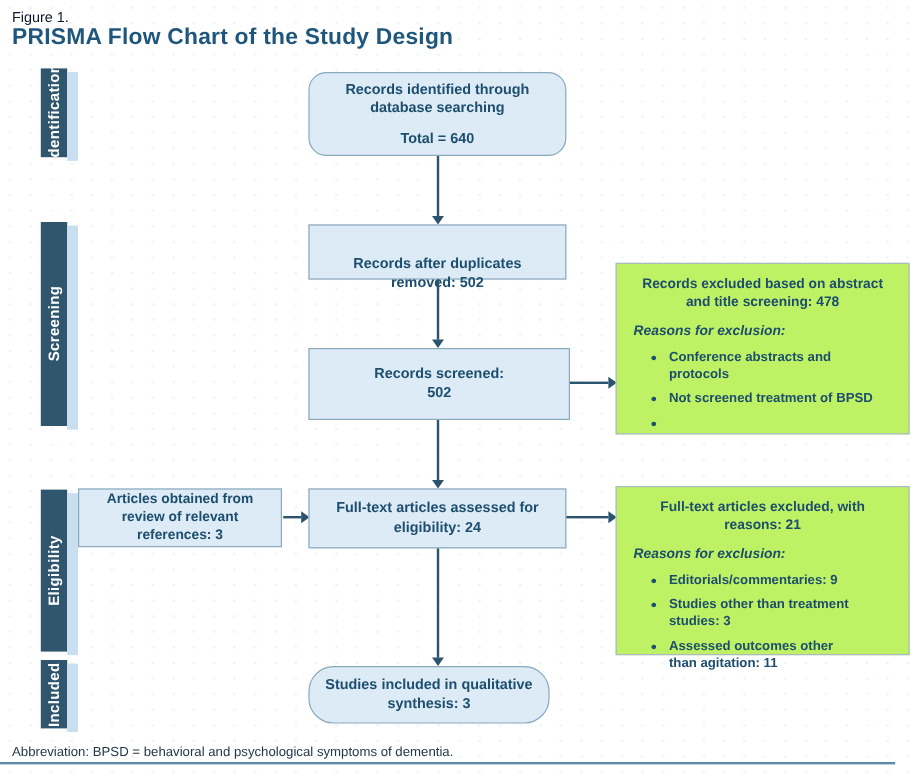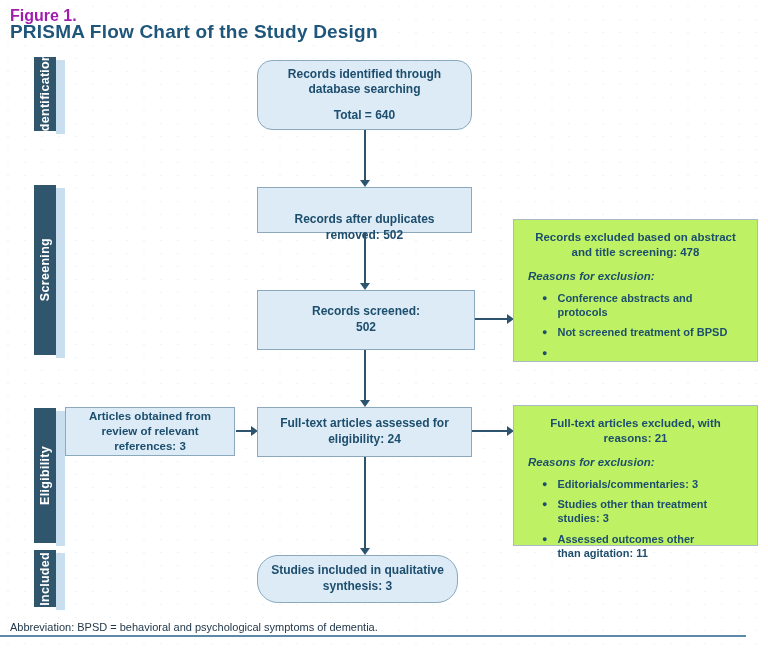--- a/index.html
+++ b/index.html
@@ -8,21 +8,21 @@
     font-family:"Liberation Sans", sans-serif;
     background:#ffffff;
     background-image: radial-gradient(#f0f4f7 1px, transparent 1px);
     background-size: 17px 13px;
     position:relative;
     overflow:hidden;
     color:#1d4e6e;
   }
   .abs { position:absolute; }
 
-  .fig-label { left:10px; top:7px; font-size:16px; font-weight:bold; color:#a21caf; }
+  .fig-label { left:10px; top:7px; font-size:12px; font-weight:normal; color:#0f172a; }
   .fig-title { left:10px; top:21px; font-size:19px; font-weight:bold; color:#1f567c; letter-spacing:.2px; }
 
   .stage-bar {
     width:22px; background:#30566e; color:#ffffff;
     display:flex; align-items:center; justify-content:center;
     font-size:12.5px; font-weight:bold; letter-spacing:.3px;
   }
   .stage-bar span {
     writing-mode:vertical-rl; transform:rotate(180deg); white-space:nowrap;
   }
@@ -138,21 +138,21 @@
 </div>
 
 <div class="abs harrow" style="left:472px; top:430px; width:35px;"></div>
 
 <div class="abs wbox" style="left:513px; top:405px; width:245px; height:141px;">
   <div class="wtitle">Full-text articles excluded, with reasons: 21</div>
   <div class="reasons-heading">Reasons for exclusion:</div>
   <ul>
     <li>
       <span class="bullet">●</span>
-      <span>Editorials/commentaries: 3</span>
+      <span>Editorials/commentaries: 9</span>
     </li>
     <li>
       <span class="bullet">●</span>
       <span style="max-width:160px;">Studies other than treatment studies: 3</span>
     </li>
     <li>
       <span class="bullet">●</span>
       <span style="max-width:160px;">Assessed outcomes other than agitation: 11</span>
     </li>
   </ul>

